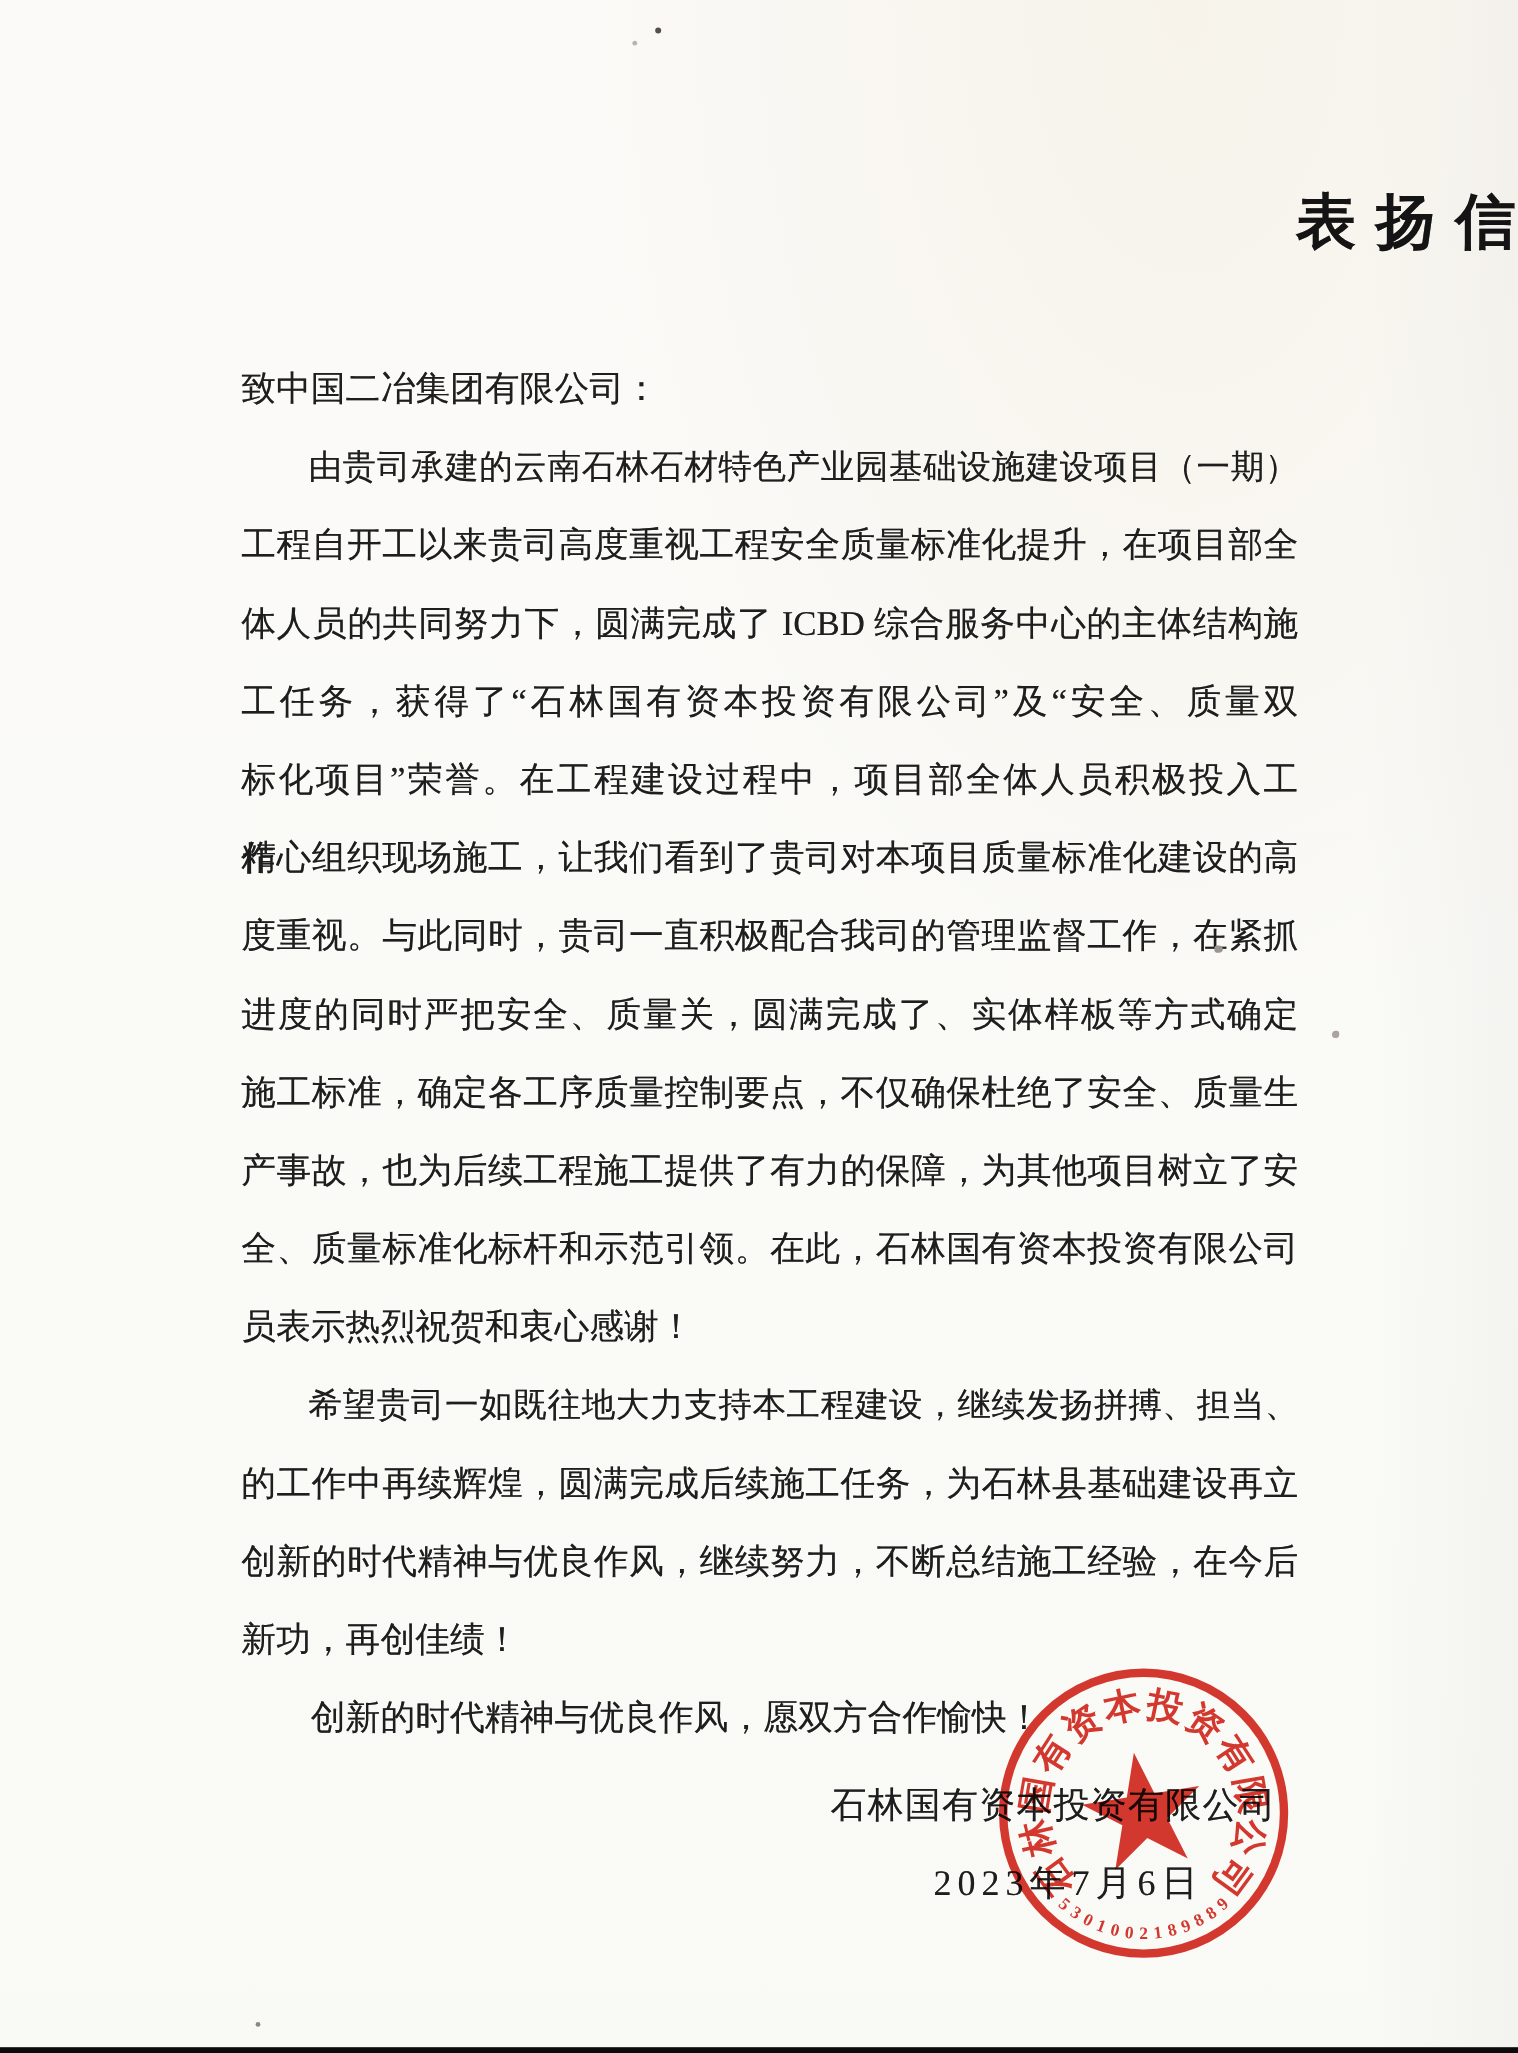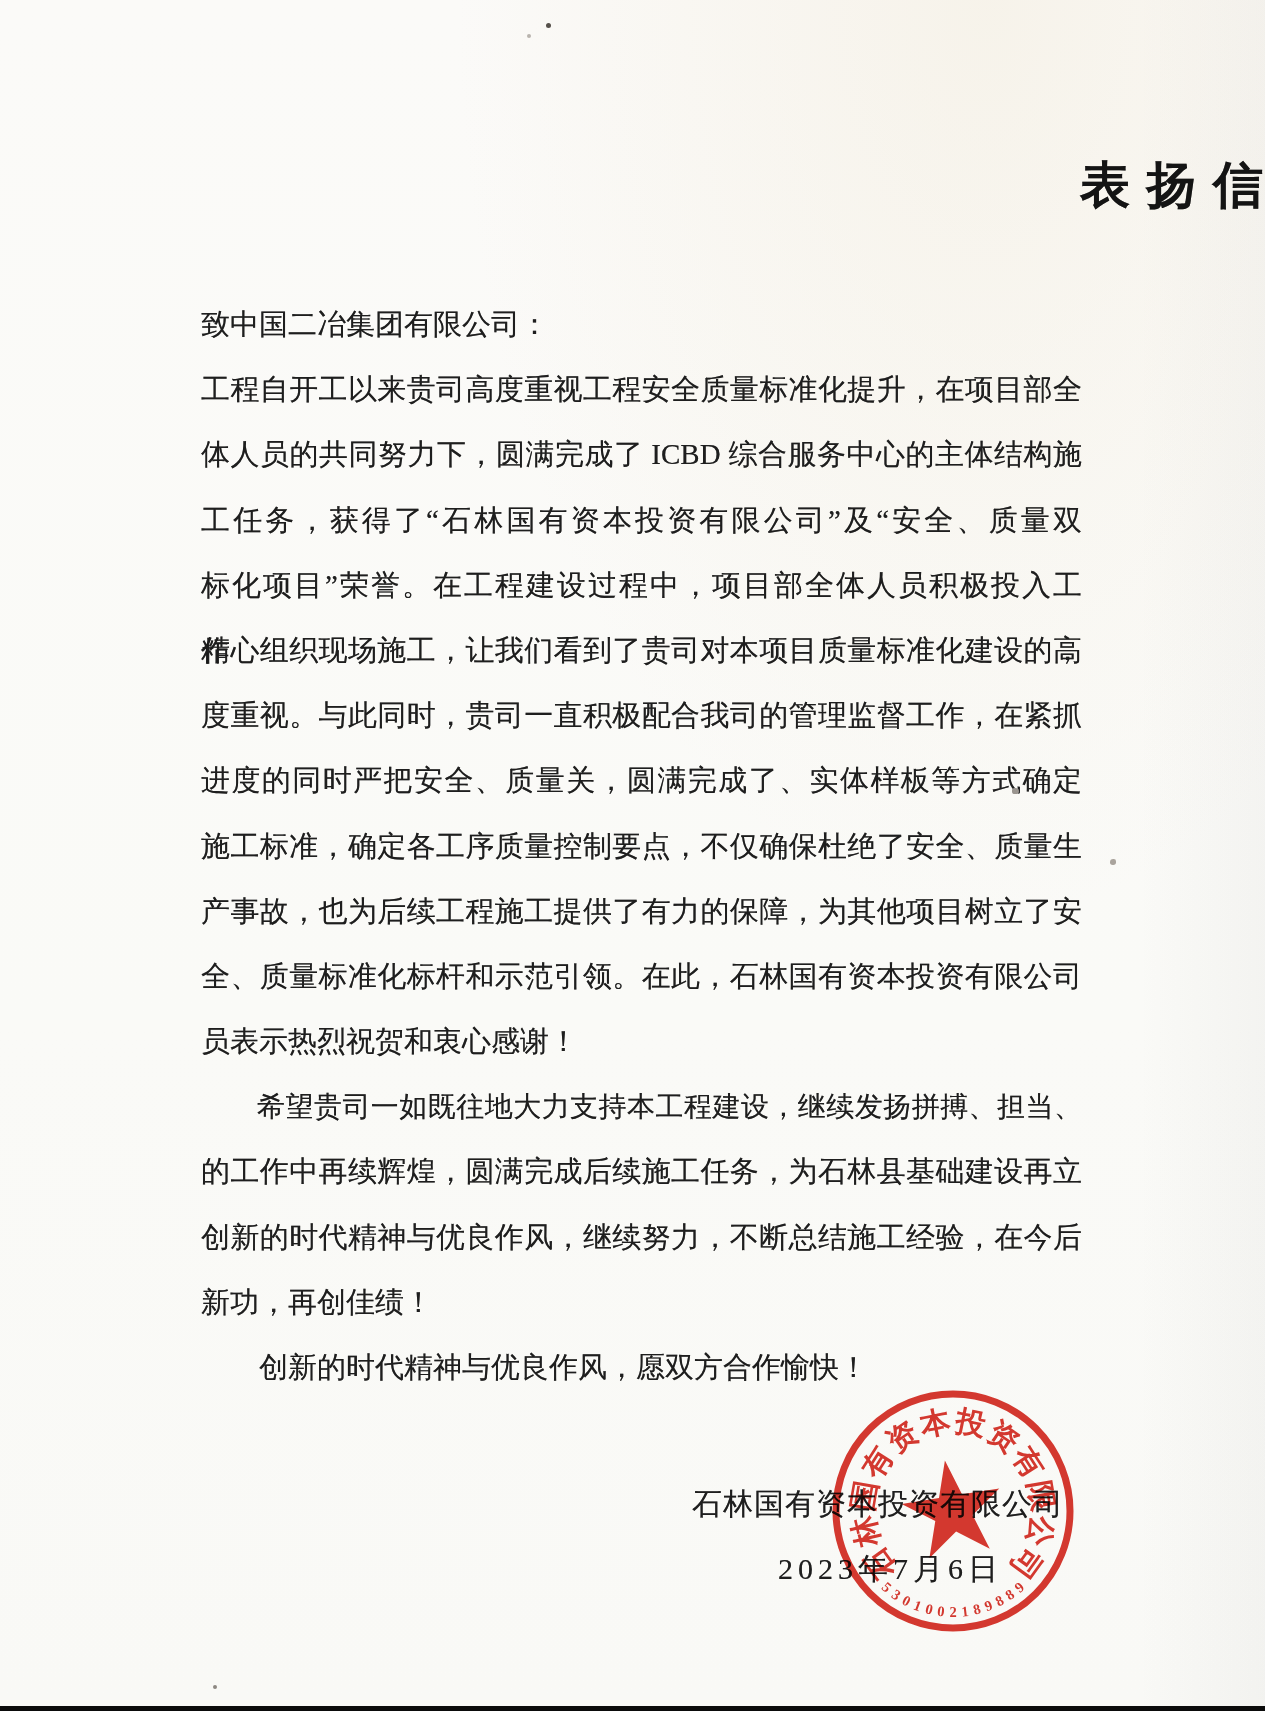--- a/index.html
+++ b/index.html
@@ -68,20 +68,21 @@
 </style>
 </head>
 <body>
 
 <div class="page">
 
   <div class="title">表 扬 信</div>
 
   <div class="body-block">
       <div class="line">致中国二冶集团有限公司：</div>
+      <div class="line just indent tight">由贵司承建的云南石林石材特色产业园基础设施建设项目（一期）</div>
       <div class="line just">工程自开工以来贵司高度重视工程安全质量标准化提升，在项目部全</div>
       <div class="line just">体人员的共同努力下，圆满完成了 ICBD 综合服务中心的主体结构施</div>
       <div class="line just">工任务，获得了“石林国有资本投资有限公司”及“安全、质量双</div>
       <div class="line just">标化项目”荣誉。在工程建设过程中，项目部全体人员积极投入工作，</div>
       <div class="line just">精心组织现场施工，让我们看到了贵司对本项目质量标准化建设的高</div>
       <div class="line just">度重视。与此同时，贵司一直积极配合我司的管理监督工作，在紧抓</div>
       <div class="line just">进度的同时严把安全、质量关，圆满完成了、实体样板等方式确定</div>
       <div class="line just">施工标准，确定各工序质量控制要点，不仅确保杜绝了安全、质量生</div>
       <div class="line just">产事故，也为后续工程施工提供了有力的保障，为其他项目树立了安</div>
       <div class="line just">全、质量标准化标杆和示范引领。在此，石林国有资本投资有限公司</div>

